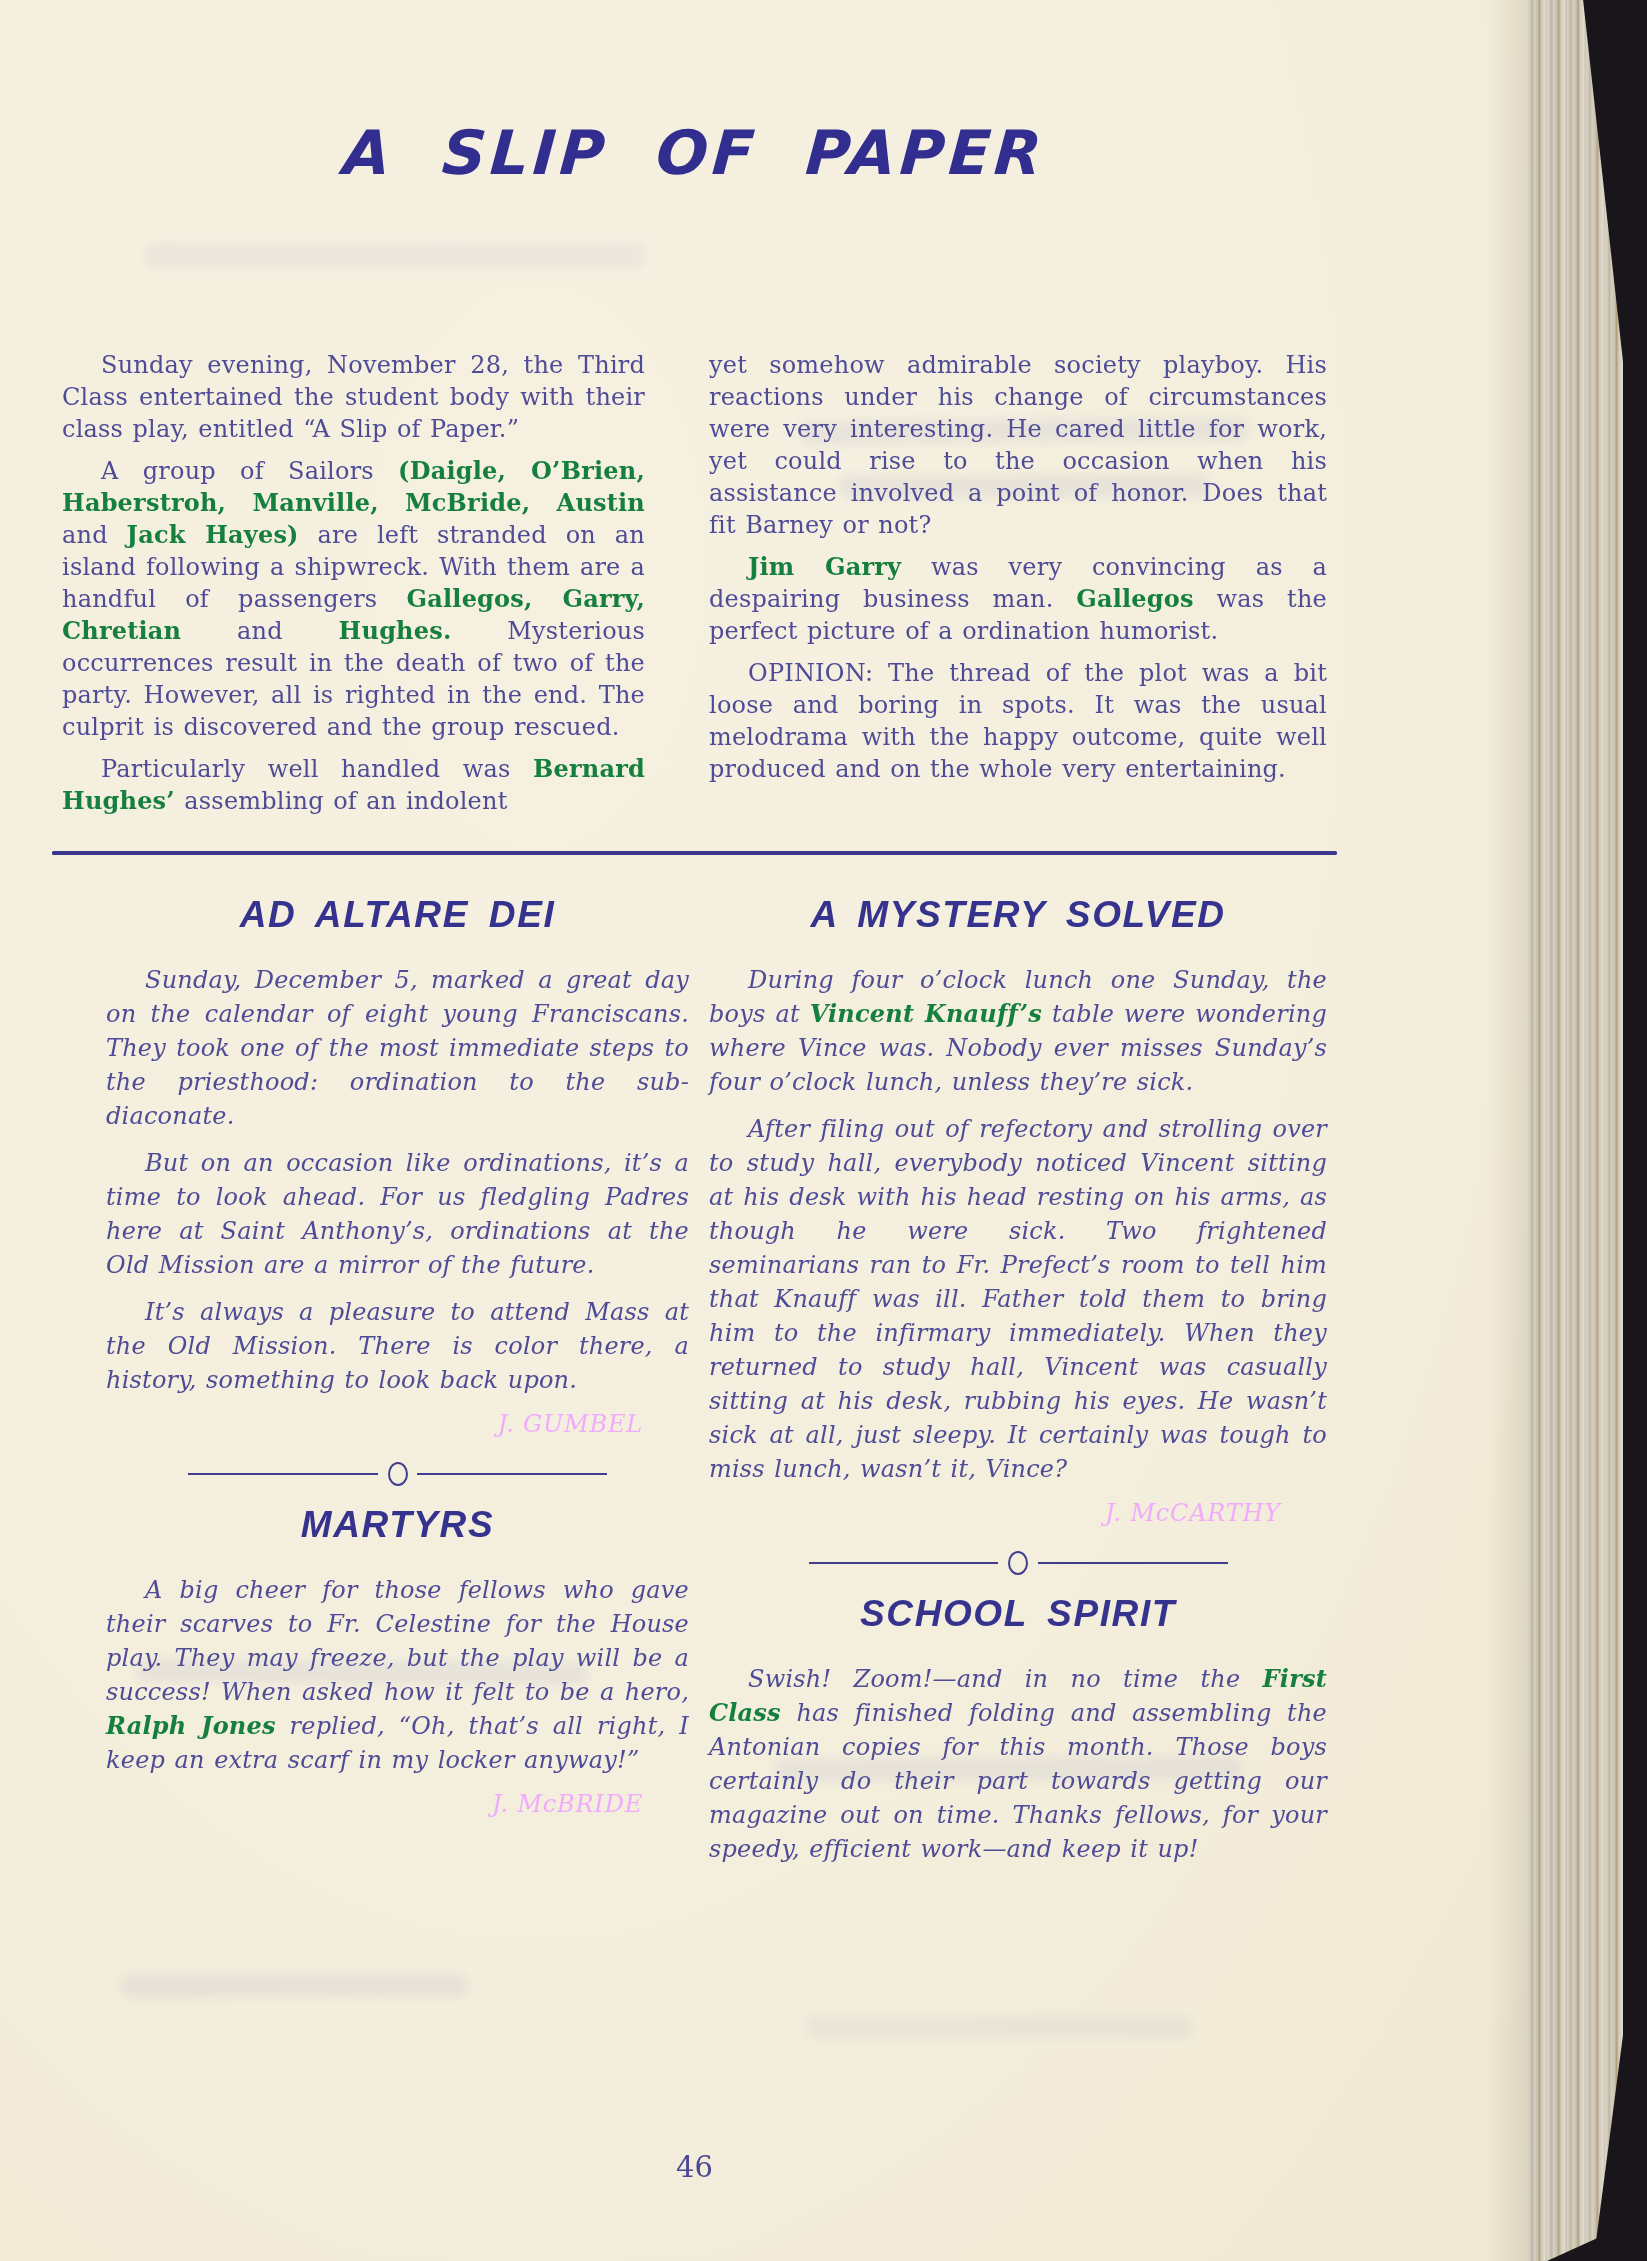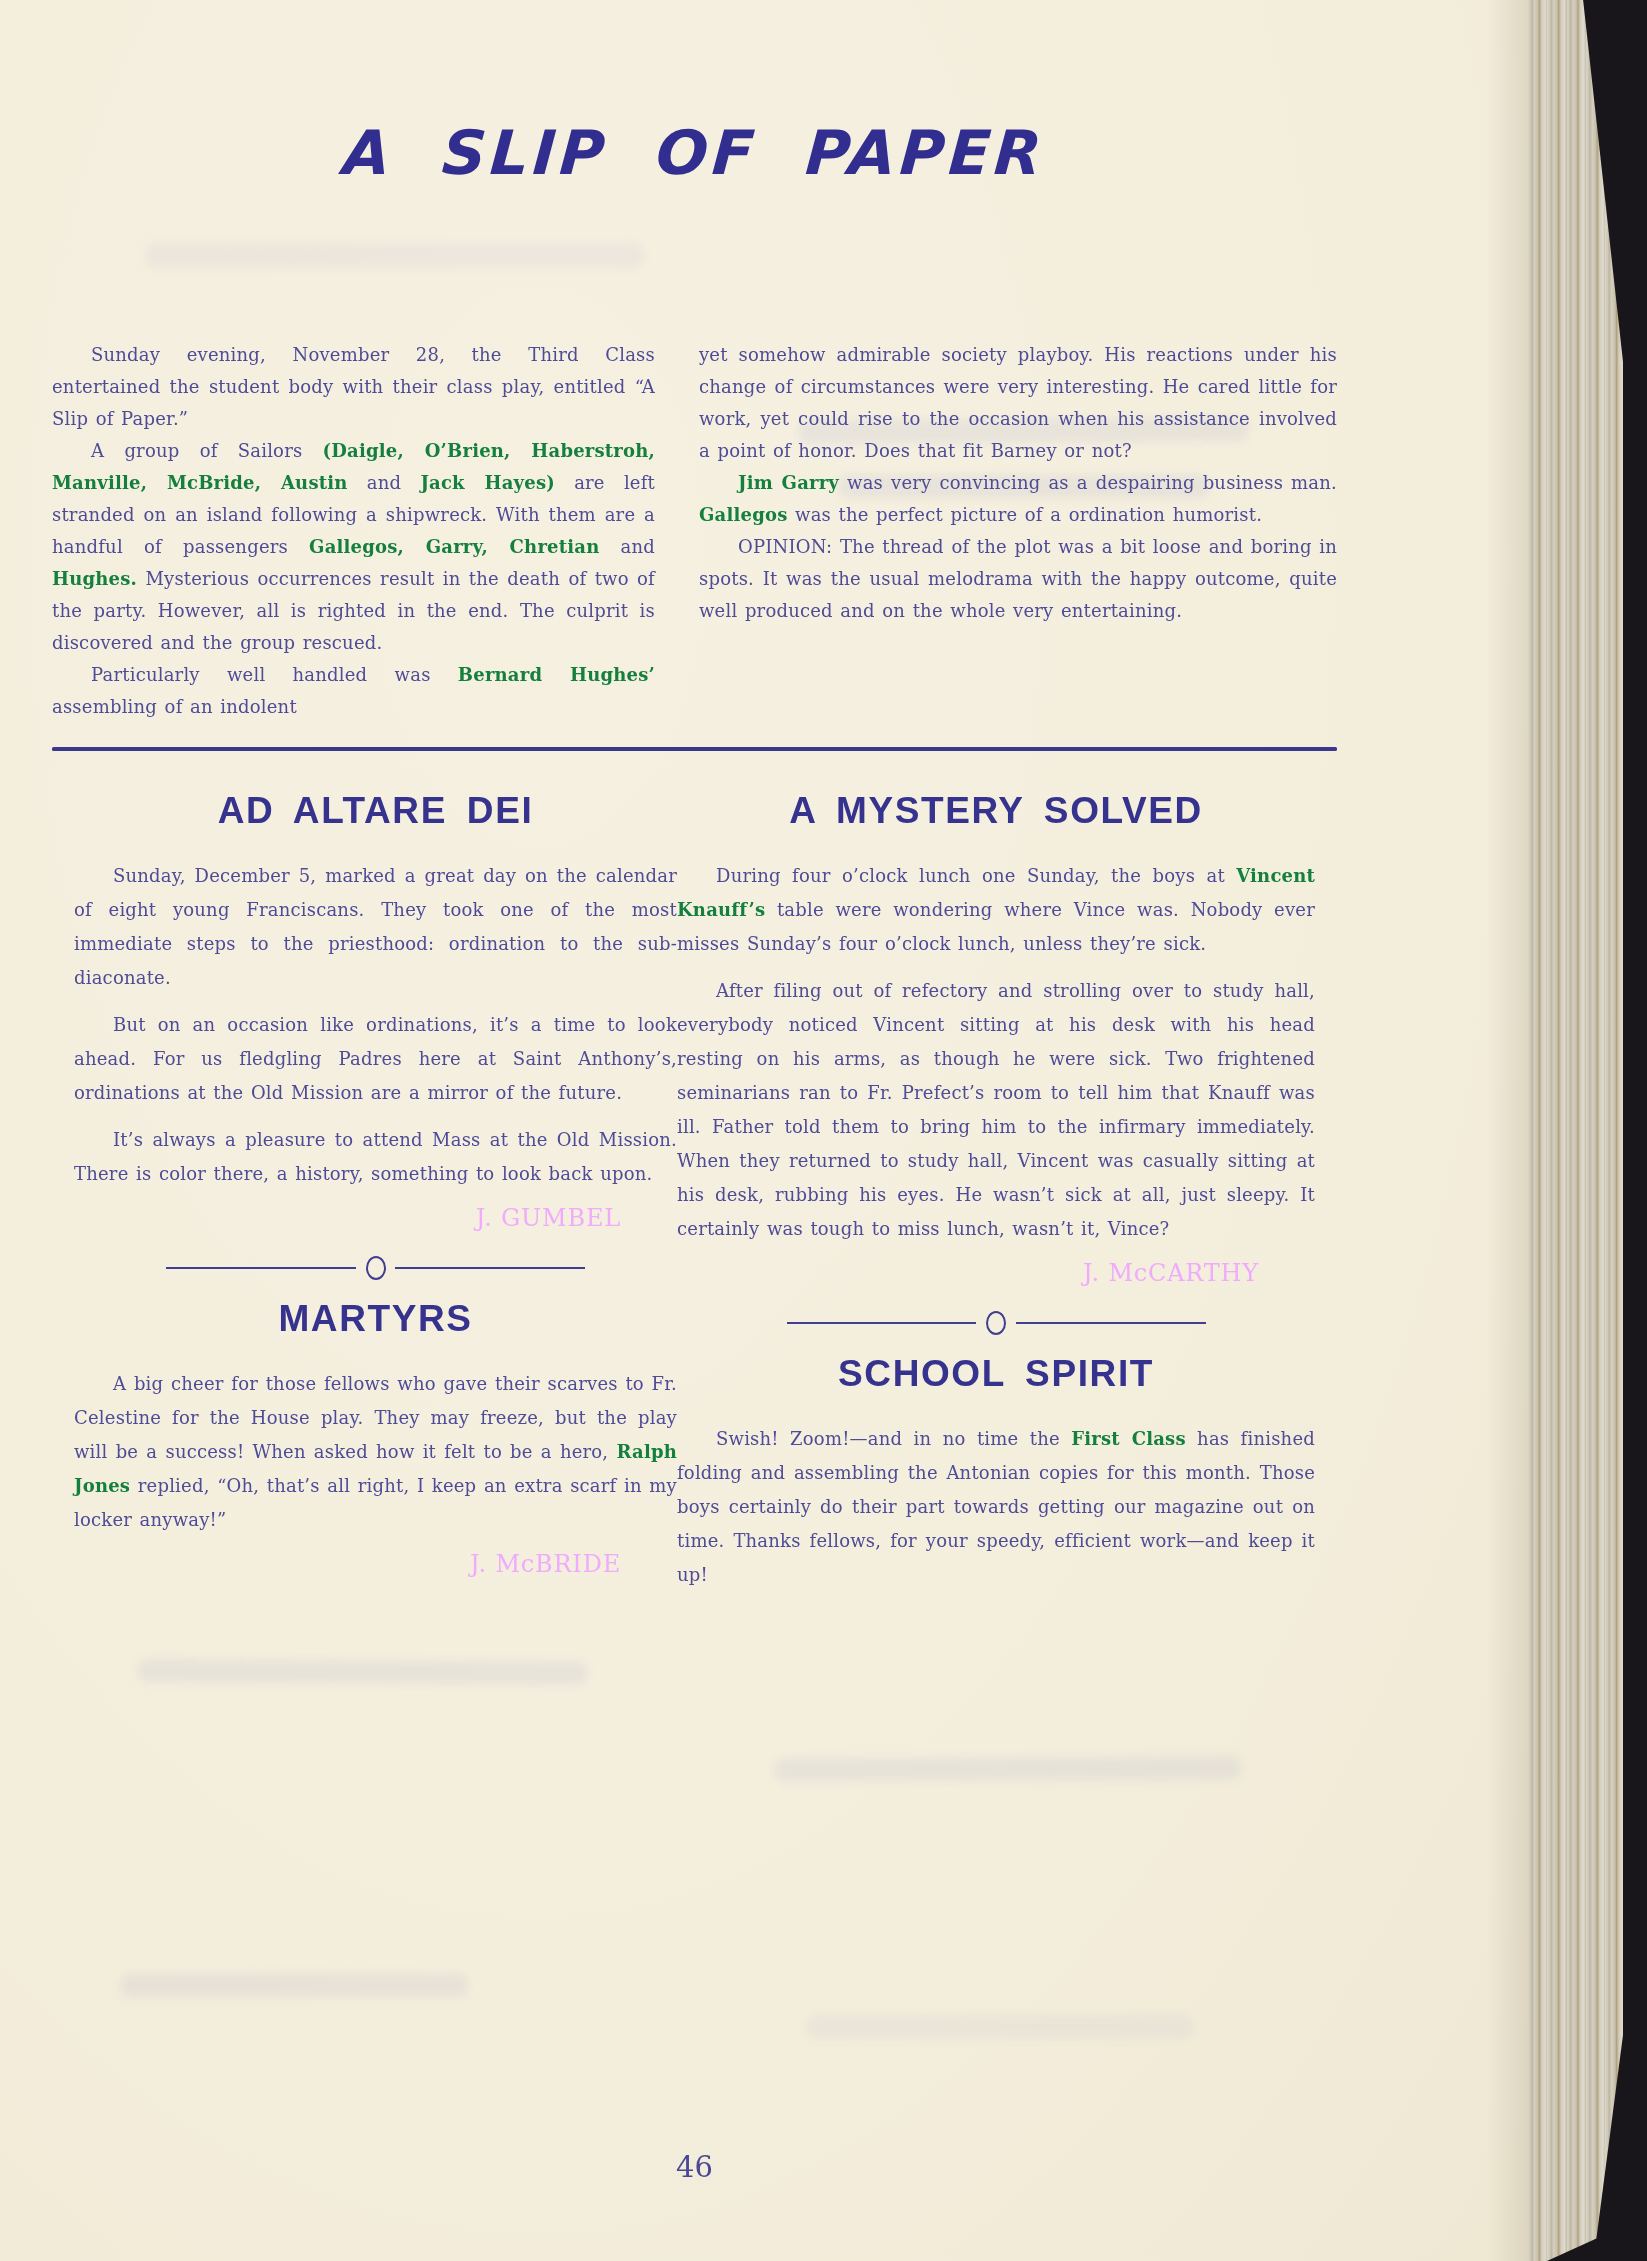--- a/index.html
+++ b/index.html
@@ -20,26 +20,26 @@
   .ghost{position:absolute;background:rgba(148,158,196,.13);border-radius:11.3px;filter:blur(4px);}
   
   .content{position:absolute;left:52px;top:0;width:1285px;}
   .main-title{margin:119px 0 0 0;text-align:center;
          font-family:"DejaVu Sans","Liberation Sans",sans-serif;
          font-style:italic;font-weight:700;font-size:61px;line-height:1.1;
          color:#312e90;letter-spacing:4px;word-spacing:22.6px;transform:skewX(-4deg);}
   .top-article{display:flex;justify-content:space-between;margin-top:153px;}
   .col-l{width:603px;}
   .col-r{width:638px;}
-  .body-p{margin:0;font-size:18px;line-height:32px;color:#4e4b97;
+  .body-p{margin:10px;font-size:24px;line-height:32px;color:#4e4b97;
          text-align:justify;text-indent:39px;letter-spacing:0.2px;word-spacing:1.6px;}
   .body-p .rb{font-weight:700;color:#15803d;}
   .noindent{text-indent:0;}
   .rule{height:4px;background:#3a378d;margin-top:24px;border-radius:1.6px;}
-  .bottom{display:flex;justify-content:center;margin-top:21px;}
+  .bottom{display:flex;justify-content:flex-end;margin-top:21px;font-style:italic;}
   .section h2{margin:19.3px 0 27px 0;text-align:center;
          font-family:"Liberation Sans","DejaVu Sans",sans-serif;
          font-weight:700;font-size:37px;line-height:1.1;color:#36338e;
          letter-spacing:1.6px;word-spacing:8px;}
   .section .body-p{line-height:34px;margin-bottom:13px;}
   .sig{margin:4.8px 56px 11.3px 0;text-align:right;font-size:24px;color:#f0abfc;letter-spacing:0.8px;}
   .divo{display:flex;align-items:center;justify-content:center;width:419px;margin:24px auto 4.8px auto;}
   .divo::before,.divo::after{content:"";flex:1;height:2.4px;background:#413e90;}
   .divo .o{width:16px;height:20px;border:2.4px solid #413e90;border-radius:50%;margin:0 9.7px;}
   .pagenum{position:absolute;left:52px;top:2150px;width:1285px;text-align:center;

